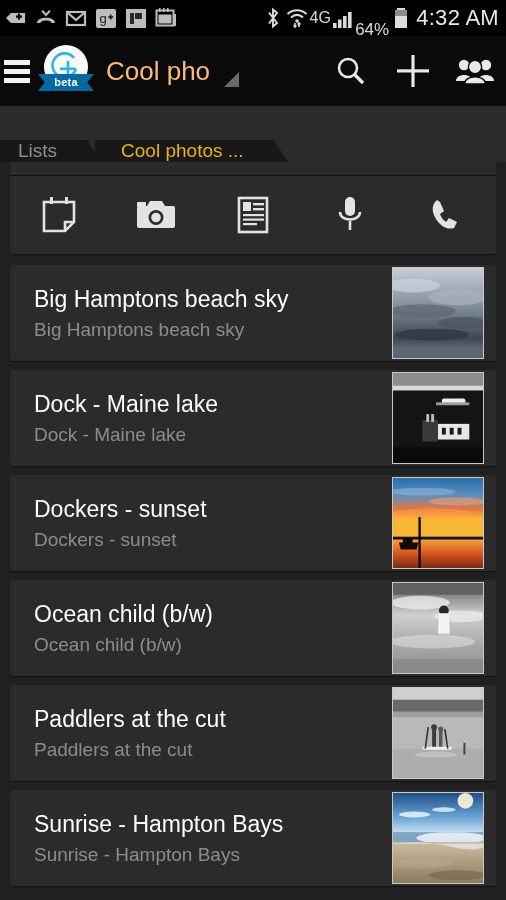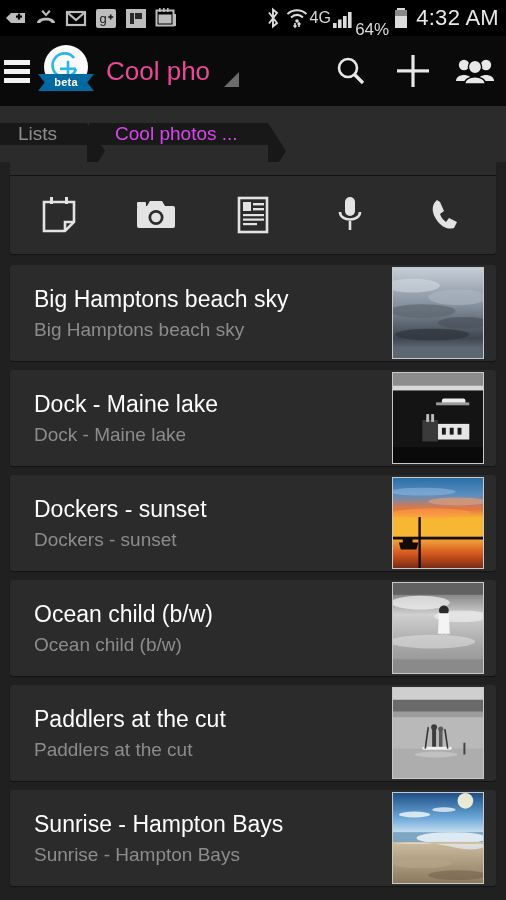--- a/index.html
+++ b/index.html
@@ -56,21 +56,21 @@
   .beta-ribbon{
     position:absolute; left:0px; top:31px;
     width:56px; height:17px;
     background:#0369a1;
     color:#fff; font-size:11px; font-weight:bold;
     text-align:center; line-height:17px;
     clip-path:polygon(0 0, 100% 0, 88% 50%, 100% 100%, 0 100%, 12% 50%);
     letter-spacing:.2px;
   }
   .app-title{
-    color:#ec4899; font-size:26px; margin-left:12px;
+    color:#fdba74; font-size:26px; margin-left:12px;
     white-space:nowrap; overflow:hidden;
     font-family:"Liberation Sans", sans-serif;
   }
   .spinner-tri{
     width:0; height:0; margin-left:14px; margin-top:16px;
     border-left:15px solid transparent;
     border-bottom:15px solid #6b6b6b;
     flex:0 0 auto;
   }
   .appbar-spacer{ flex:1 1 auto; }
@@ -78,41 +78,41 @@
     width:62px; height:70px;
     display:flex; align-items:center; justify-content:center;
     flex:0 0 auto; cursor:pointer;
   }
   .ab-action svg{ display:block; }
 
   
   .breadcrumbs{
     height:56px; width:506px;
     background:#2b2b2b;
-    display:flex; align-items:center;
-    position:relative; overflow:hidden;
+    display:flex; align-items:flex-end;
+    position:relative; overflow:hidden;gap:6px;
   }
   .crumb{
     background:#181818;
     display:flex; align-items:center;
     color:#8e8e8e; font-size:19px;
     padding-left:26px; padding-right:30px;
     position:relative;
     cursor:pointer;
     margin-right:2px;
   }
   .crumb.first{ padding-left:38px; margin-left:-20px; }
   .crumb::after{
     content:""; position:absolute; right:-18px; top:0;
     width:0; height:0;
     border-top:28px solid transparent;
     border-bottom:28px solid transparent;
     border-left:18px solid #181818;
   }
-  .crumb.active{ color:#d946ef; }
+  .crumb.active{ color:#eab308; }
 
   
   .listwrap{
     width:506px; height:738px;
     background:#202020;
     padding:0 10px;
     position:relative;
     overflow:hidden;
   }
 

